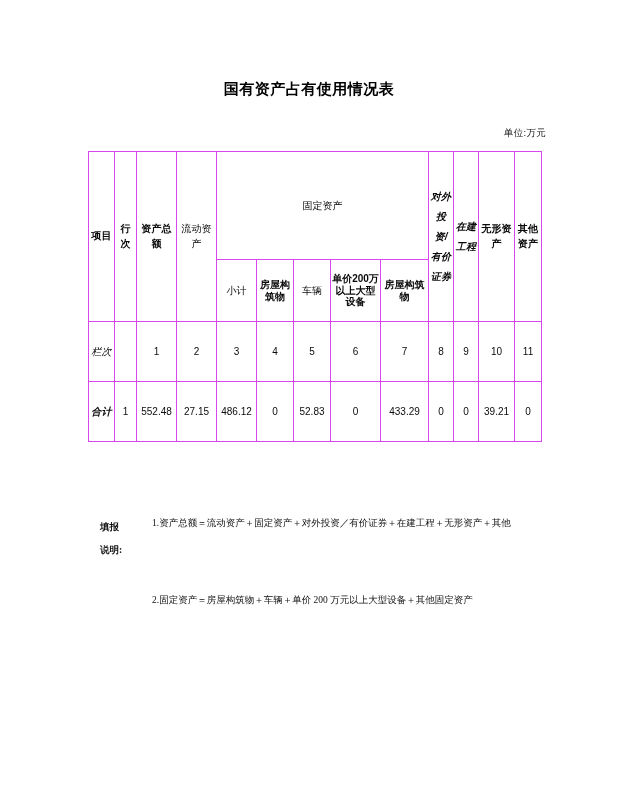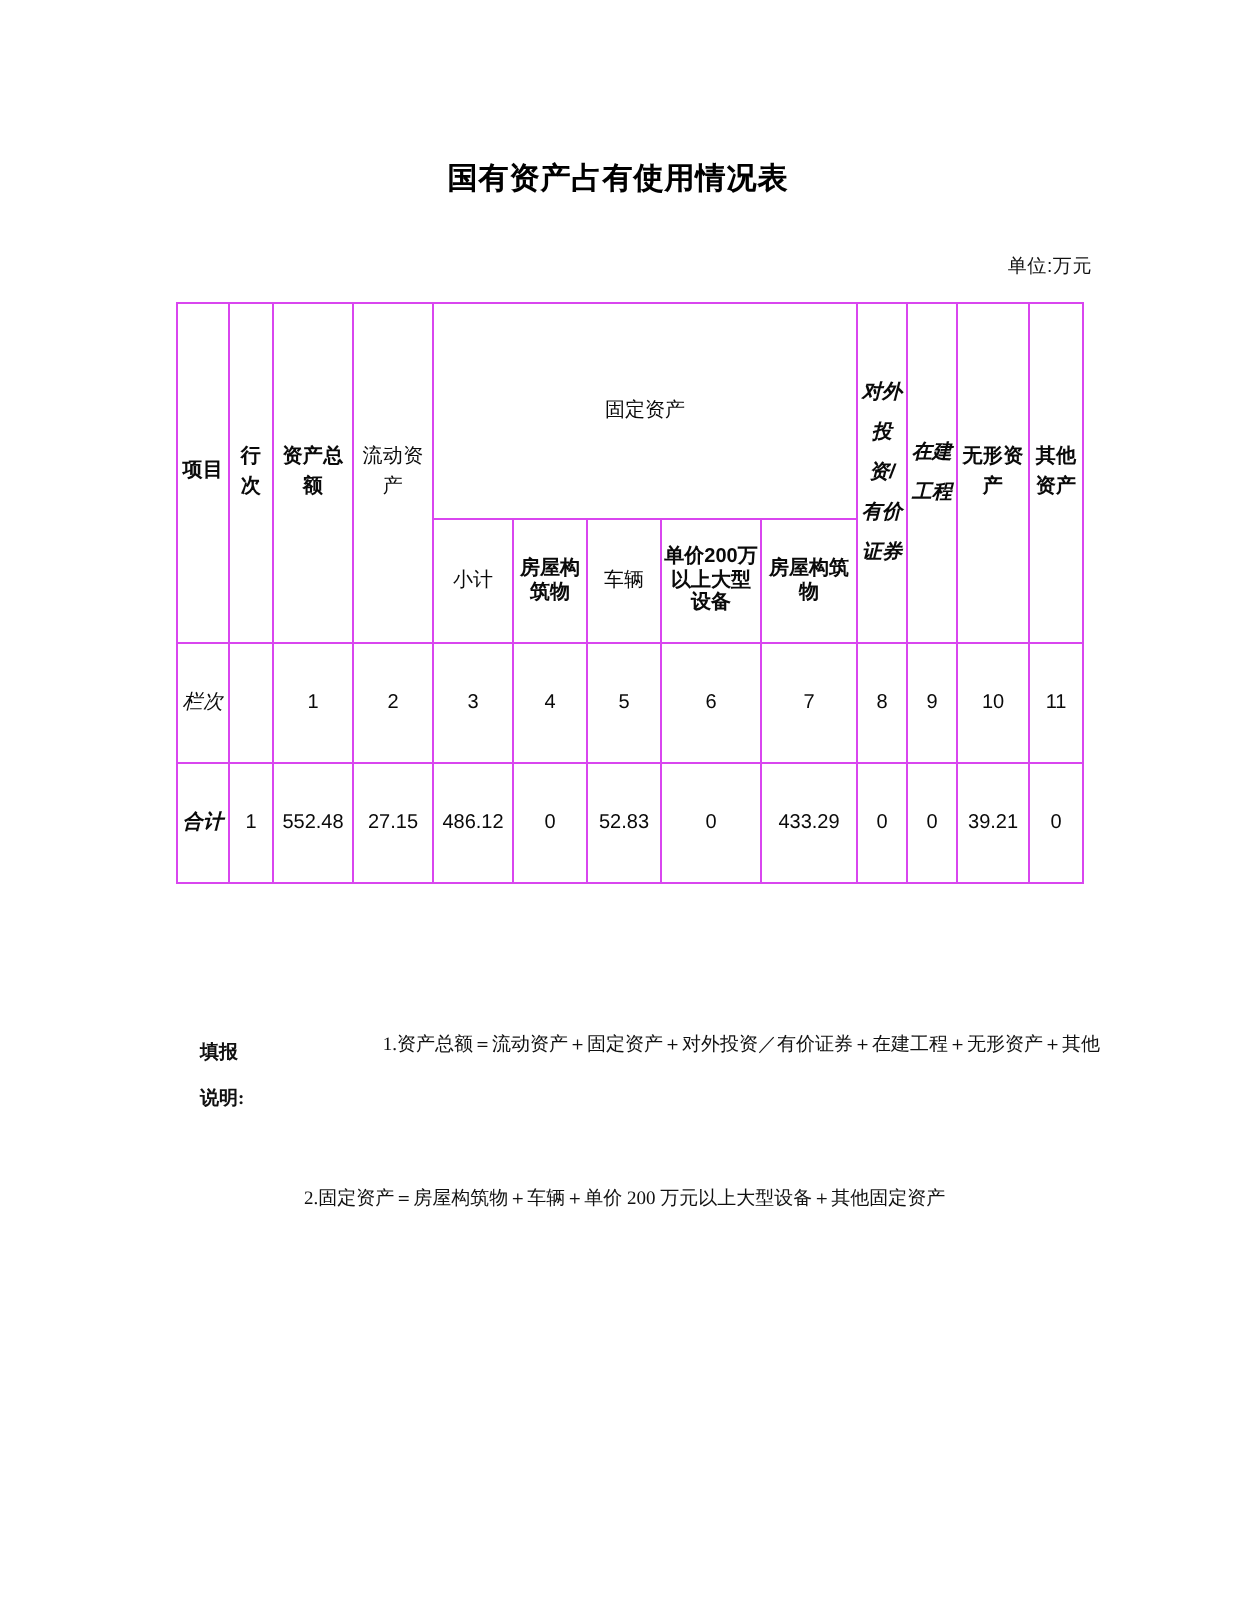--- a/index.html
+++ b/index.html
@@ -118,21 +118,21 @@
     display: flex;
     align-items: flex-start;
   }
   .note-label {
     width: 52px;
     flex: 0 0 52px;
     font-weight: bold;
     line-height: 2.45;
   }
   .note-label span { display: block; }
-  .note-body { flex: 1; text-align: right; }
+  .note-body { flex: 1; }
   .note-line-1 { display: block; }
   .note-line-2 { display: block; padding-left: 0px; }
   .note-2 {
     margin-top: 30px;
     padding-left: 52px;
   }
   .note-3 {
     margin-top: 22px;
     padding-left: 52px;
   }

